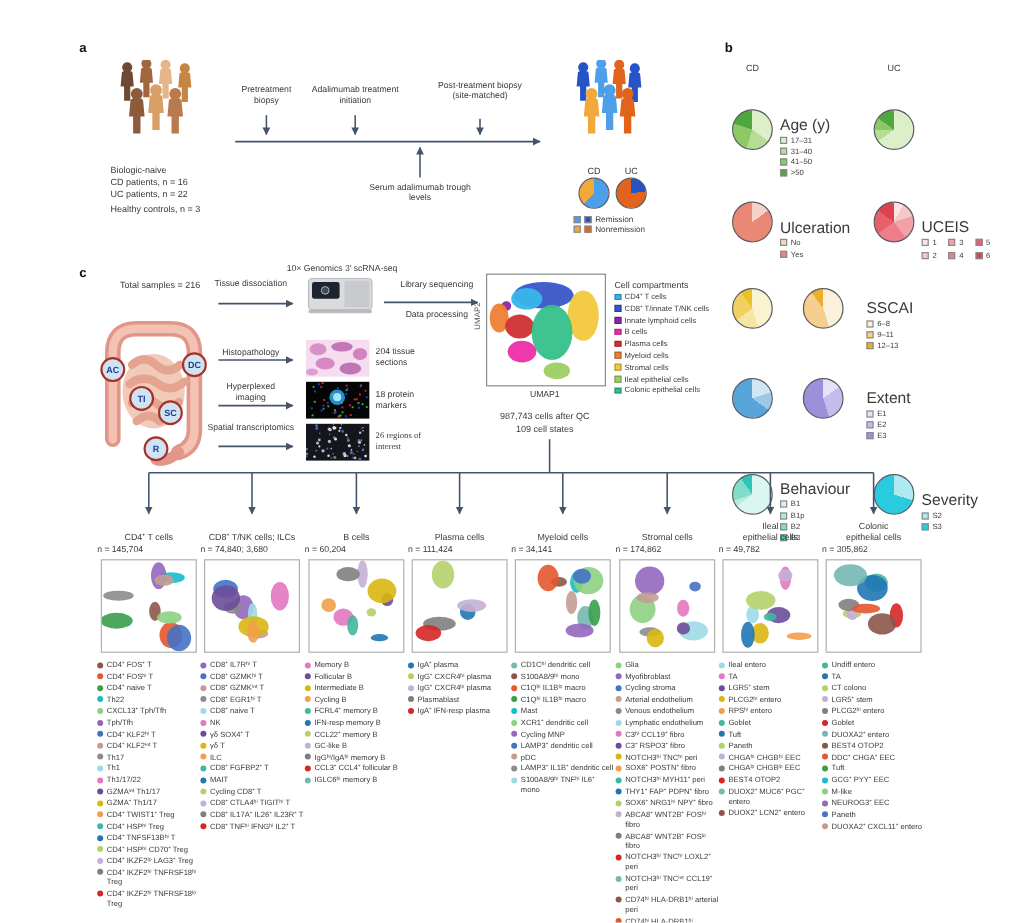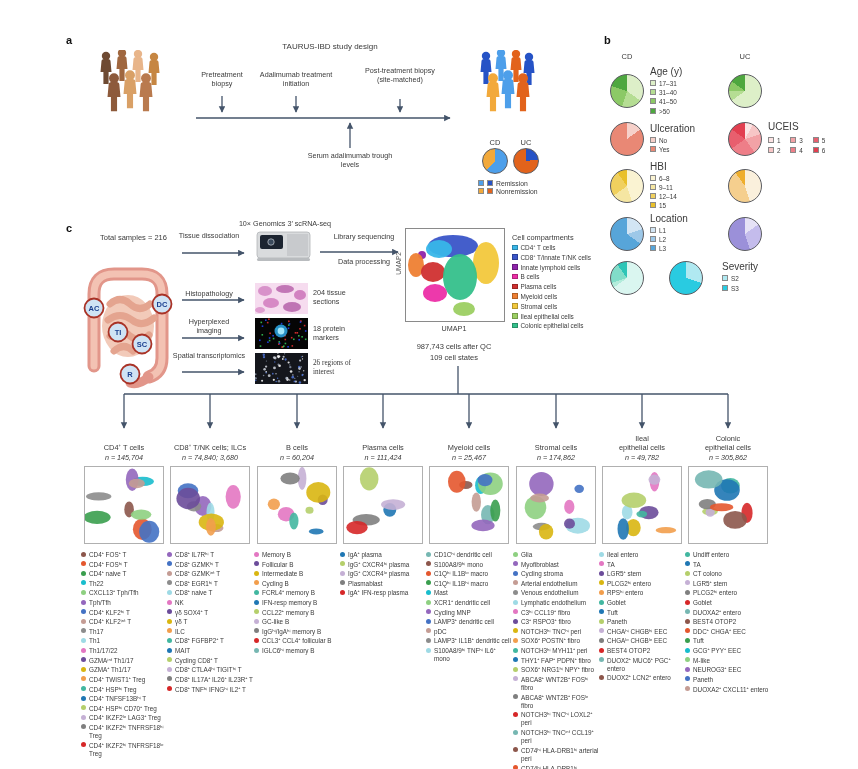--- a/index.html
+++ b/index.html
@@ -11,48 +11,47 @@
   .t7{font-size:7.2px;line-height:1.25;}
   .t75{font-size:7.5px;line-height:1.3;}
   .t8{font-size:8px;line-height:1.3;}
   .pie{border-radius:50%;border:1px solid #5a5b60;box-sizing:border-box;}
   
   .b-head{display:grid;grid-template-columns:46px 72px 46px 84px;font-size:7.5px;color:#3a3a3a;}
   .b-head div{text-align:center;}
   .b-row{display:grid;grid-template-columns:46px 72px 46px 84px;min-height:44px;align-items:center;}
   .b-pie-cell{display:flex;justify-content:center;align-items:center;}
   .b-legend{font-size:6.4px;line-height:1.25;}
-  .b-legend .ttl{font-size:10px;margin-bottom:1.5px;color:#3a3a3a;}
+  .b-legend .ttl{font-size:13px;margin-bottom:1.5px;color:#3a3a3a;margin-top:30px;}
   .leg-item{display:flex;align-items:flex-start;gap:3px;margin:1.2px 0;}
   .sw{width:6px;height:6px;border:0.5px solid #8a8a8a;flex:none;box-sizing:border-box;}
   .two-col{display:flex;flex-direction:column;flex-wrap:wrap;max-height:26px;column-gap:7px;width:60px;}
   
   .mini-panel{position:absolute;width:86px;top:0;}
   .mp-head{height:26px;display:flex;flex-direction:column;justify-content:flex-end;}
   .mp-title{font-size:7.4px;text-align:center;white-space:pre-line;line-height:1.12;color:#3a3a3a;}
-  .mp-n{font-size:7.2px;font-style:italic;text-align:center;margin-top:1px;}
+  .mp-n{font-size:7.2px;margin-top:1px;}
   .mp-box{display:block;width:78px;height:76px;border:1px solid #b0b0b0;margin:4px auto 0;background:#fff;}
   .mp-legend{margin-top:7px;font-size:6.35px;line-height:1.28;}
   .mp-legend .leg-item{margin:1.5px 0;}
   .dot{width:5px;height:5px;border-radius:50%;flex:none;margin-top:0.5px;}
   
   .cmp-title{font-size:7.4px;margin-bottom:2px;color:#3a3a3a;}
   .cmp-item{display:flex;align-items:flex-start;gap:3px;font-size:6.4px;line-height:1.25;margin:1.8px 0;}
   .cmp-sq{width:5.5px;height:5.5px;flex:none;margin-top:0.5px;border:0.5px solid rgba(0,0,0,.25);box-sizing:border-box;}
   .vtext{writing-mode:vertical-rl;transform:rotate(180deg);font-size:6.6px;color:#555;}
   .img-label{font-size:7.2px;line-height:1.25;}
   #overlay{position:absolute;left:0;top:0;pointer-events:none;}
 </style>
 </head>
 <body>
 
 <div id="root">
 
   <div class="abs panel-label" style="left:66px;top:34px;">a</div>
-  <div class="abs t8 center" style="left:200px;top:42px;width:260px;">TAURUS-IBD study design</div>
 
   <svg class="abs" style="left:90px;top:50px;" width="80" height="88" viewBox="0 0 80 88">
       <g transform="translate(16,16) scale(1)" fill="#6e4a32">
         <circle cx="0" cy="-10" r="4.2"></circle>
         <path d="M-4.5,-5 C-4.5,-8 4.5,-8 4.5,-5 L5.5,6 L2.6,6 L2.6,18 L-2.6,18 L-2.6,6 L-5.5,6 Z"></path>
       </g>
       <g transform="translate(32,13) scale(1)" fill="#a0673f">
         <circle cx="0" cy="-10" r="4.2"></circle>
         <path d="M-4.5,-5 C-4.5,-8 4.5,-8 4.5,-5 L5.5,6 L2.6,6 L2.6,18 L-2.6,18 L-2.6,6 L-5.5,6 Z"></path>
       </g>
@@ -71,20 +70,26 @@
       <g transform="translate(40,37) scale(1.18)" fill="#d9a066">
         <circle cx="0" cy="-10" r="4.2"></circle>
         <path d="M-4.5,-5 C-4.5,-8 4.5,-8 4.5,-5 L5.5,6 L2.6,6 L2.6,18 L-2.6,18 L-2.6,6 L-5.5,6 Z"></path>
       </g>
       <g transform="translate(56,40) scale(1.18)" fill="#b97a4e">
         <circle cx="0" cy="-10" r="4.2"></circle>
         <path d="M-4.5,-5 C-4.5,-8 4.5,-8 4.5,-5 L5.5,6 L2.6,6 L2.6,18 L-2.6,18 L-2.6,6 L-5.5,6 Z"></path>
       </g>
     </svg>
 
+  <div class="abs" style="left:92px;top:137px;width:110px;">
+    <div class="t75">Biologic-naive</div>
+    <div class="t75">CD patients, n = 16</div>
+    <div class="t75">UC patients, n = 22</div>
+    <div class="t75" style="margin-top:4px;">Healthy controls, n = 3</div>
+  </div>
 
   <div class="abs t7 center" style="left:190px;top:70px;width:64px;">Pretreatment biopsy</div>
   <div class="abs t7 center" style="left:256px;top:70px;width:80px;">Adalimumab treatment initiation</div>
   <div class="abs t7 center" style="left:362px;top:66px;width:76px;">Post-treatment biopsy (site-matched)</div>
   <div class="abs t7 center" style="left:305px;top:151px;width:90px;">Serum adalimumab trough levels</div>
 
   <svg class="abs" style="left:474px;top:50px;" width="66" height="88" viewBox="0 0 66 88">
       <g transform="translate(12,16) scale(1)" fill="#2653c6">
         <circle cx="0" cy="-10" r="4.2"></circle>
         <path d="M-4.5,-5 C-4.5,-8 4.5,-8 4.5,-5 L5.5,6 L2.6,6 L2.6,18 L-2.6,18 L-2.6,6 L-5.5,6 Z"></path>
@@ -217,73 +222,90 @@
               <span class="sw" style="background: rgb(226, 63, 80);"></span>
               <span>6</span>
             </div>
           </div>
         </div>
       </div>
       <div class="b-row">
         <div class="b-pie-cell">
           <div class="pie" style="width: 34px; height: 34px; background: conic-gradient(rgb(250, 243, 210) 0%, rgb(250, 243, 210) 45%, rgb(245, 230, 162) 45%, rgb(245, 230, 162) 65%, rgb(240, 208, 94) 65%, rgb(240, 208, 94) 90%, rgb(233, 192, 42) 90%, rgb(233, 192, 42) 100%);"></div>
         </div>
-        <div class="b-legend">
-          <div class="ttl">HBI</div>
-          <div>
-            <div class="leg-item">
-              <span class="sw" style="background: rgb(250, 243, 210);"></span>
-              <span>6–8</span>
-            </div>
-            <div class="leg-item">
-              <span class="sw" style="background: rgb(245, 230, 162);"></span>
-              <span>9–11</span>
-            </div>
-            <div class="leg-item">
-              <span class="sw" style="background: rgb(240, 208, 94);"></span>
-              <span>12–14</span>
-            </div>
-            <div class="leg-item">
-              <span class="sw" style="background: rgb(233, 192, 42);"></span>
-              <span>15</span>
-            </div>
-          </div>
-        </div>
         <div class="b-pie-cell">
           <div class="pie" style="width: 34px; height: 34px; background: conic-gradient(rgb(250, 240, 220) 0%, rgb(250, 240, 220) 45%, rgb(245, 207, 142) 45%, rgb(245, 207, 142) 90%, rgb(238, 174, 45) 90%, rgb(238, 174, 45) 100%);"></div>
+        </div>
+        <div class="b-legend">
+          <div class="ttl">SSCAI</div>
+          <div>
+            <div class="leg-item">
+              <span class="sw" style="background: rgb(250, 240, 220);"></span>
+              <span>6–8</span>
+            </div>
+            <div class="leg-item">
+              <span class="sw" style="background: rgb(245, 207, 142);"></span>
+              <span>9–11</span>
+            </div>
+            <div class="leg-item">
+              <span class="sw" style="background: rgb(238, 174, 45);"></span>
+              <span>12–13</span>
+            </div>
+          </div>
         </div>
       </div>
       <div class="b-row">
         <div class="b-pie-cell">
           <div class="pie" style="width: 34px; height: 34px; background: conic-gradient(rgb(210, 229, 244) 0%, rgb(210, 229, 244) 20%, rgb(157, 200, 232) 20%, rgb(157, 200, 232) 35%, rgb(87, 165, 217) 35%, rgb(87, 165, 217) 100%);"></div>
         </div>
-        <div class="b-legend">
-          <div class="ttl">Location</div>
-          <div>
-            <div class="leg-item">
-              <span class="sw" style="background: rgb(210, 229, 244);"></span>
-              <span>L1</span>
-            </div>
-            <div class="leg-item">
-              <span class="sw" style="background: rgb(157, 200, 232);"></span>
-              <span>L2</span>
-            </div>
-            <div class="leg-item">
-              <span class="sw" style="background: rgb(87, 165, 217);"></span>
-              <span>L3</span>
-            </div>
-          </div>
-        </div>
         <div class="b-pie-cell">
           <div class="pie" style="width: 34px; height: 34px; background: conic-gradient(rgb(230, 226, 246) 0%, rgb(230, 226, 246) 15%, rgb(196, 188, 236) 15%, rgb(196, 188, 236) 45%, rgb(155, 144, 217) 45%, rgb(155, 144, 217) 100%);"></div>
+        </div>
+        <div class="b-legend">
+          <div class="ttl">Extent</div>
+          <div>
+            <div class="leg-item">
+              <span class="sw" style="background: rgb(230, 226, 246);"></span>
+              <span>E1</span>
+            </div>
+            <div class="leg-item">
+              <span class="sw" style="background: rgb(196, 188, 236);"></span>
+              <span>E2</span>
+            </div>
+            <div class="leg-item">
+              <span class="sw" style="background: rgb(155, 144, 217);"></span>
+              <span>E3</span>
+            </div>
+          </div>
         </div>
       </div>
       <div class="b-row">
         <div class="b-pie-cell">
           <div class="pie" style="width: 34px; height: 34px; background: conic-gradient(rgb(218, 246, 240) 0%, rgb(218, 246, 240) 65%, rgb(178, 236, 219) 65%, rgb(178, 236, 219) 70%, rgb(129, 221, 201) 70%, rgb(129, 221, 201) 90%, rgb(46, 197, 183) 90%, rgb(46, 197, 183) 100%);"></div>
+        </div>
+        <div class="b-legend">
+          <div class="ttl">Behaviour</div>
+          <div>
+            <div class="leg-item">
+              <span class="sw" style="background: rgb(218, 246, 240);"></span>
+              <span>B1</span>
+            </div>
+            <div class="leg-item">
+              <span class="sw" style="background: rgb(178, 236, 219);"></span>
+              <span>B1p</span>
+            </div>
+            <div class="leg-item">
+              <span class="sw" style="background: rgb(129, 221, 201);"></span>
+              <span>B2</span>
+            </div>
+            <div class="leg-item">
+              <span class="sw" style="background: rgb(46, 197, 183);"></span>
+              <span>B3</span>
+            </div>
+          </div>
         </div>
         <div class="b-pie-cell">
           <div class="pie" style="width: 34px; height: 34px; background: conic-gradient(rgb(176, 233, 241) 0%, rgb(176, 233, 241) 30%, rgb(41, 203, 225) 30%, rgb(41, 203, 225) 100%);"></div>
         </div>
         <div class="b-legend">
           <div class="ttl">Severity</div>
           <div>
             <div class="leg-item">
               <span class="sw" style="background: rgb(176, 233, 241);"></span>
               <span>S2</span>
@@ -798,21 +820,21 @@
           </div>
           <div class="leg-item">
             <span class="dot" style="background: rgb(214, 39, 40);"></span>
             <span>IgA⁺ IFN-resp plasma</span>
           </div>
         </div>
       </div>
       <div class="mini-panel" style="left: 426px;">
         <div class="mp-head">
           <div class="mp-title">Myeloid cells</div>
-          <div class="mp-n">n = 25,467</div>
+          <div class="mp-n">n = 34,141</div>
         </div>
         <svg viewBox="0 0 78 76" class="mp-box">
           <ellipse cx="57.8" cy="47.7" rx="6.8" ry="9.6" fill="#76b7b2" opacity="0.9"></ellipse>
           <ellipse cx="35.8" cy="17.9" rx="6.7" ry="4.0" fill="#8c564b" opacity="0.9"></ellipse>
           <ellipse cx="26.8" cy="14.7" rx="8.8" ry="11.0" fill="#e4572e" opacity="0.9"></ellipse>
           <ellipse cx="65.3" cy="43.6" rx="5.0" ry="11.0" fill="#3a9e4e" opacity="0.9"></ellipse>
           <ellipse cx="50.6" cy="18.2" rx="5.5" ry="8.9" fill="#18bdcd" opacity="0.9"></ellipse>
           <ellipse cx="60.4" cy="16.8" rx="12.4" ry="11.3" fill="#8ed081" opacity="0.9"></ellipse>
           <ellipse cx="53.0" cy="58.4" rx="11.6" ry="5.9" fill="#9467bd" opacity="0.9"></ellipse>
           <ellipse cx="55.0" cy="13.1" rx="7.5" ry="6.2" fill="#4472c4" opacity="0.9"></ellipse>

